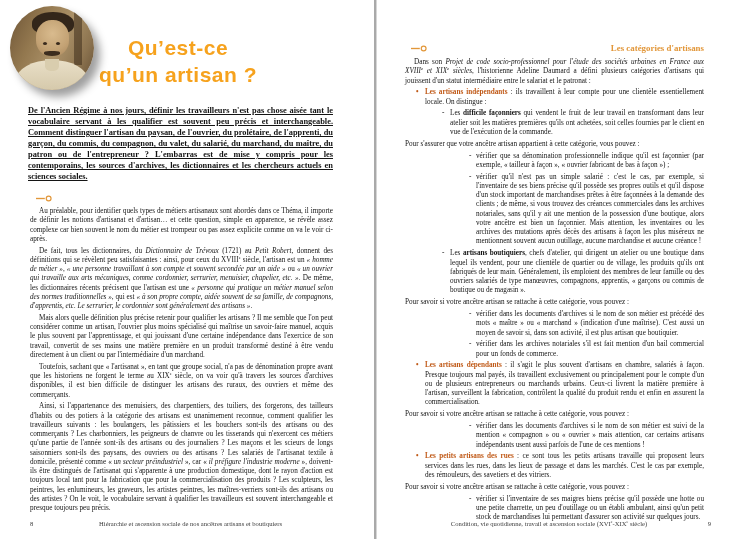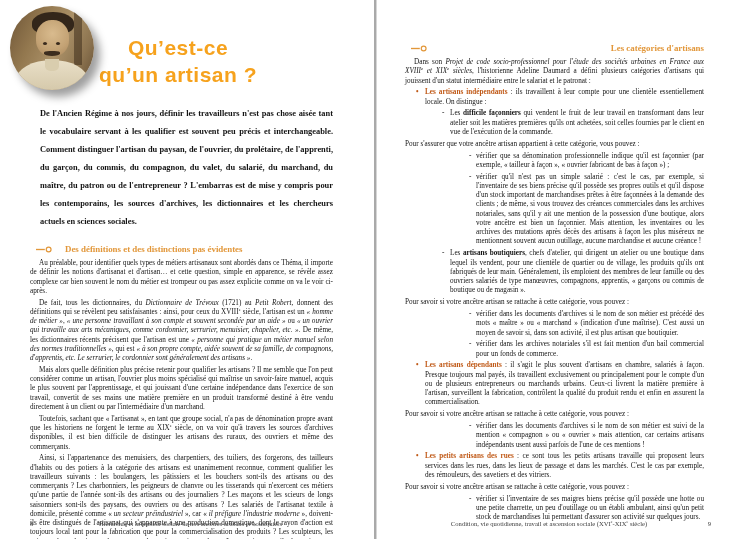--- a/index.html
+++ b/index.html
@@ -28,22 +28,22 @@
                       border-radius:40% 40% 60% 60%;}
   #portrait .shirt{position:absolute;left:7%;top:64%;width:86%;height:48%;
                    background:linear-gradient(#e9dfc7,#cfc2a2);border-radius:50% 50% 0 0;}
   #portrait .collar{position:absolute;left:42%;top:63%;width:16%;height:14%;background:#d9cdae;
                     border-radius:0 0 40% 40%;}
   
   #title-block{padding-top:34px;text-align:center;}
   .title-line{font-family:"Liberation Sans", sans-serif;font-weight:bold;font-size:21px;
               line-height:27px;letter-spacing:.5px;color:#f6a21d;}
   
-  #intro{margin:17px 23px 0 40px;font-weight:bold;font-size:8.4px;line-height:18px;
-         text-align:justify;}
+  #intro{margin:17px 23px 0 28px;font-weight:bold;font-size:8.4px;line-height:11px;
+         text-align:justify;text-decoration:underline;}
   
   .section-row{display:flex;align-items:center;margin:13px 23px 5px 36px;}
   #page-right .section-row{margin:0 27px 5px 36px;padding-top:43px;justify-content:space-between;}
   .section-title{font-weight:bold;font-size:8.9px;color:#e2973a;margin-left:13px;}
   .marker-icon{flex:0 0 auto;display:block;}
   
   .blocks{font-size:7.2px;line-height:9.25px;text-align:justify;}
   #page-left  .blocks{margin:0 23px 0 30px;}
   #page-right .blocks{margin:0 27px 0 30px;}
   .blk{position:relative;margin-top:2.6px;}
@@ -91,21 +91,20 @@
       <div class="title-line">qu’un artisan ?</div>
     </div>
 
     <div id="intro">De l'Ancien Régime à nos jours, définir les travailleurs n'est pas chose aisée tant le vocabulaire servant à les qualifier est souvent peu précis et interchangeable. Comment distinguer l'artisan du paysan, de l'ouvrier, du prolétaire, de l'apprenti, du garçon, du commis, du compagnon, du valet, du salarié, du marchand, du maître, du patron ou de l'entrepreneur ? L'embarras est de mise y compris pour les contemporains, les sources d'archives, les dictionnaires et les chercheurs actuels en sciences sociales.</div>
 
     <div class="section-row">
       <svg class="marker-icon" width="16" height="7" viewBox="0 0 20 8">
         <line x1="0" y1="4" x2="11" y2="4" stroke="#e2973a" stroke-width="1.7"></line>
         <circle cx="15.8" cy="4" r="3" fill="none" stroke="#e2973a" stroke-width="1.5"></circle>
       </svg>
-      <span class="section-title">Des définitions et des distinctions pas évidentes</span>
     </div>
 
     <div class="blocks" id="left-blocks">
         <div class="blk para">Au préalable, pour identifier quels types de métiers artisanaux sont abordés dans ce Théma, il importe de définir les notions d'artisanat et d'artisan… et cette question, simple en apparence, se révèle assez complexe car bien souvent le nom du métier est trompeur ou pas assez explicite comme on va le voir ci-après.</div>
         <div class="blk para"><span>De fait, tous les dictionnaires, du </span><span class="i">Dictionnaire de Trévoux</span><span> (1721) au </span><span class="i">Petit Robert</span><span>, donnent des définitions qui se révèlent peu satisfaisantes : ainsi, pour ceux du XVIII</span><span class="sup">e</span><span> siècle, l'artisan est un </span><span class="i">« homme de métier »</span><span>, </span><span class="i">« une personne travaillant à son compte et souvent secondée par un aide »</span><span> ou </span><span class="i">« un ouvrier qui travaille aux arts mécaniques, comme cordonnier, serrurier, menuisier, chapelier, etc. »</span><span>. De même, les dictionnaires récents précisent que l'artisan est une </span><span class="i">« personne qui pratique un métier manuel selon des normes traditionnelles »</span><span>, qui est </span><span class="i">« à son propre compte, aidée souvent de sa famille, de compagnons, d'apprentis, etc. Le serrurier, le cordonnier sont généralement des artisans »</span><span>.</span></div>
         <div class="blk para">Mais alors quelle définition plus précise retenir pour qualifier les artisans ? Il me semble que l'on peut considérer comme un artisan, l'ouvrier plus moins spécialisé qui maîtrise un savoir-faire manuel, acquis le plus souvent par l'apprentissage, et qui jouissant d'une certaine indépendance dans l'exercice de son travail, convertit de ses mains une matière première en un produit transformé destiné à être vendu directement à un client ou par l'intermédiaire d'un marchand.</div>
         <div class="blk para"><span>Toutefois, sachant que « l'artisanat », en tant que groupe social, n'a pas de dénomination propre avant que les historiens ne forgent le terme au XIX</span><span class="sup">e</span><span> siècle, on va voir qu'à travers les sources d'archives disponibles, il est bien difficile de distinguer les artisans des ruraux, des ouvriers et même des commerçants.</span></div>
         <div class="blk para"><span>Ainsi, si l'appartenance des menuisiers, des charpentiers, des tuiliers, des forgerons, des tailleurs d'habits ou des potiers à la catégorie des artisans est unanimement reconnue, comment qualifier les travailleurs suivants : les boulangers, les pâtissiers et les bouchers sont-ils des artisans ou des commerçants ? Les charbonniers, les peigneurs de chanvre ou les tisserands qui n'exercent ces métiers qu'une partie de l'année sont-ils des artisans ou des journaliers ? Les maçons et les scieurs de longs saisonniers sont-ils des paysans, des ouvriers ou des artisans ? Les salariés de l'artisanat textile à domicile, présenté comme « </span><span class="i">un secteur préindustriel</span><span> », car « </span><span class="i">il préfigure l'industrie moderne</span><span> », doivent-ils être distingués de l'artisanat qui s'apparente à une production domestique, dont le rayon d'action est toujours local tant pour la fabrication que pour la commercialisation des produits ? Les sculpteurs, les peintres, les enlumineurs, les graveurs, les artistes peintres, les maîtres-verriers sont-ils des artisans ou des artistes ? On le voit, le vocabulaire servant à qualifier les travailleurs est souvent interchangeable et presque toujours peu précis.</span></div>
       </div>
 

